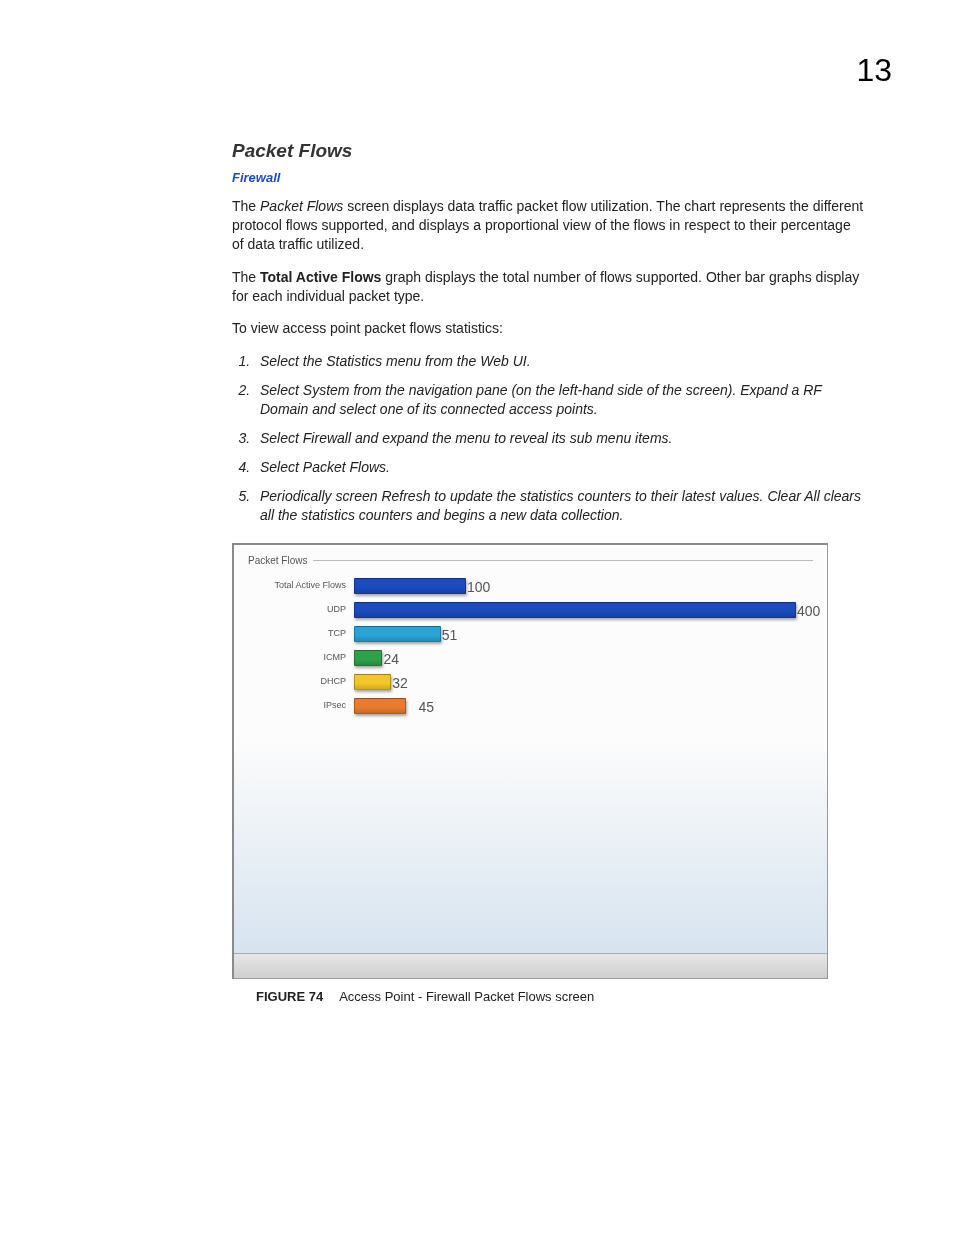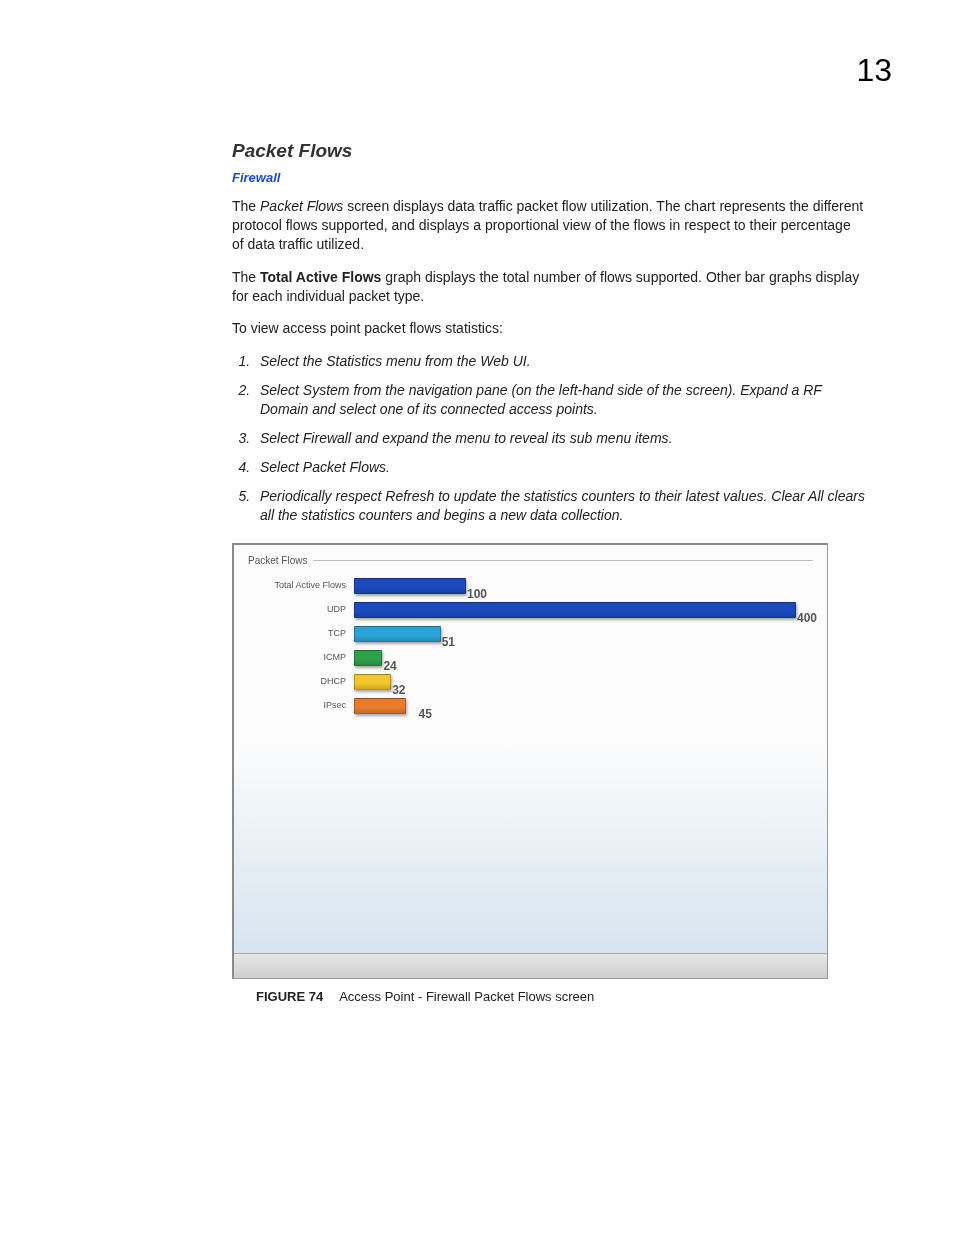--- a/index.html
+++ b/index.html
@@ -117,24 +117,23 @@
     position: absolute;
     left: 0;
     top: 1px;
     height: 14px;
     border: 1px solid rgba(0,0,0,0.25);
     box-shadow: 1px 2px 3px rgba(0,0,0,0.35);
     border-radius: 1px;
   }
   .chart-val {
     position: absolute;
-    top: 10px;
-    font-size: 12px;
+    top: 2px;
+    font-size: 14px;
     color: #555;
-    font-weight: bold;
   }
   .footer-bar {
     position: absolute;
     left: 0; right: 0; bottom: 0;
     height: 24px;
     background: linear-gradient(to bottom, #e6e6e6, #cfcfcf);
     border-top: 1px solid #aaa;
   }
   .fig-caption {
     margin-top: 10px;
@@ -172,21 +171,21 @@
     <li>
       <span>Select </span><span class="b">System</span><span> from the navigation pane (on the left-hand side of the screen). Expand a RF Domain and select one of its connected access points.</span>
     </li>
     <li>
       <span>Select </span><span class="b">Firewall</span><span> and expand the menu to reveal its sub menu items.</span>
     </li>
     <li>
       <span>Select </span><span class="b">Packet Flows</span><span>.</span>
     </li>
     <li>
-      <span>Periodically respect </span><span class="b">Refresh</span><span> to update the statistics counters to their latest values. </span><span class="b">Clear All</span><span> clears all the statistics counters and begins a new data collection.</span>
+      <span>Periodically screen </span><span class="b">Refresh</span><span> to update the statistics counters to their latest values. </span><span class="b">Clear All</span><span> clears all the statistics counters and begins a new data collection.</span>
     </li>
   </ol>
 
   <div class="figure-wrap">
     <div class="figure-frame">
       <div class="figure-inner">
         <div class="group-title-row">
           <span class="group-title">Packet Flows</span>
           <span class="group-title-line"></span>
         </div>

